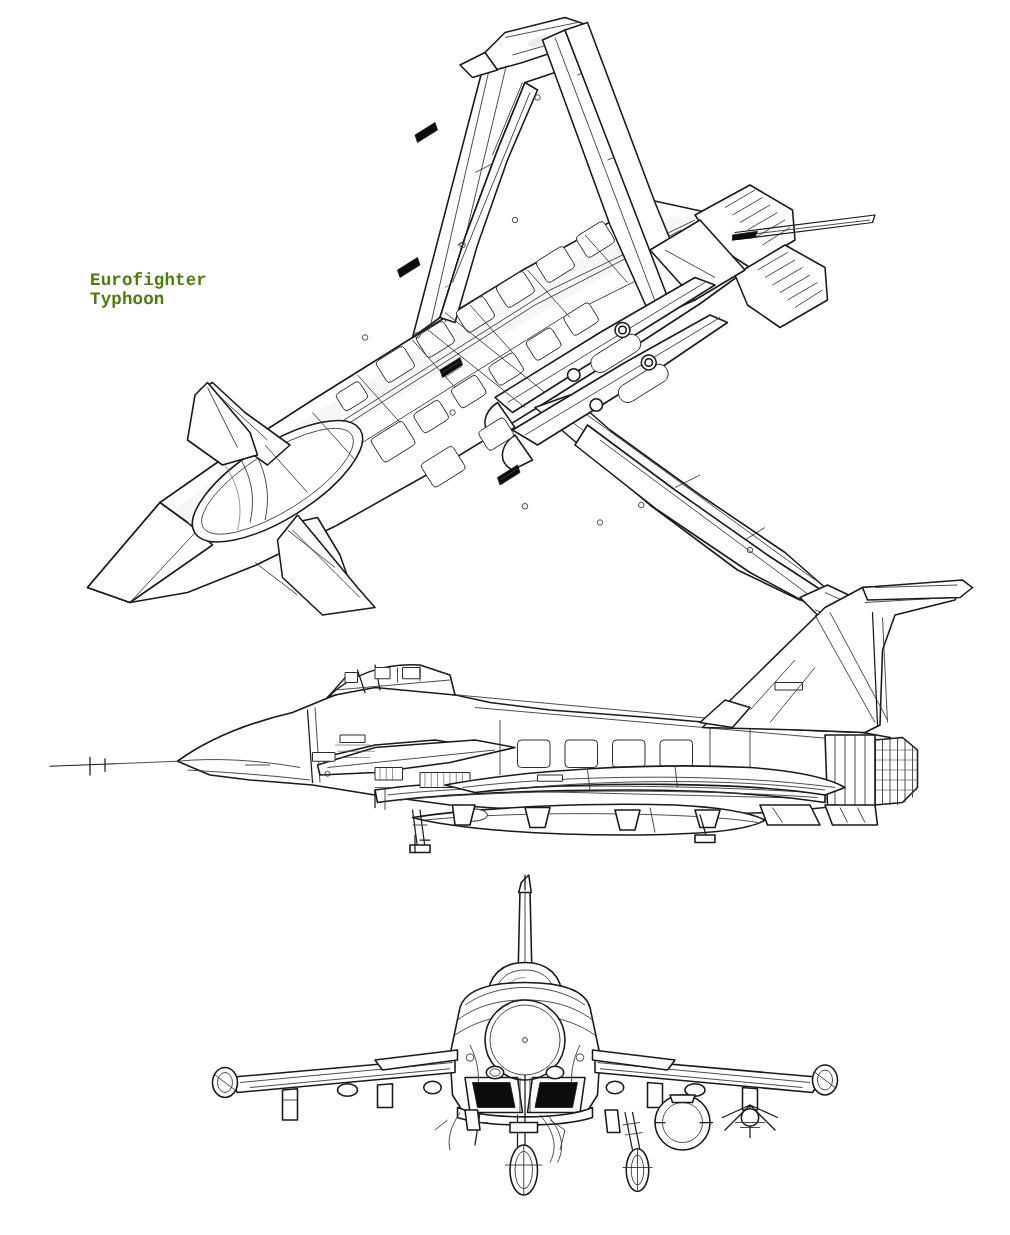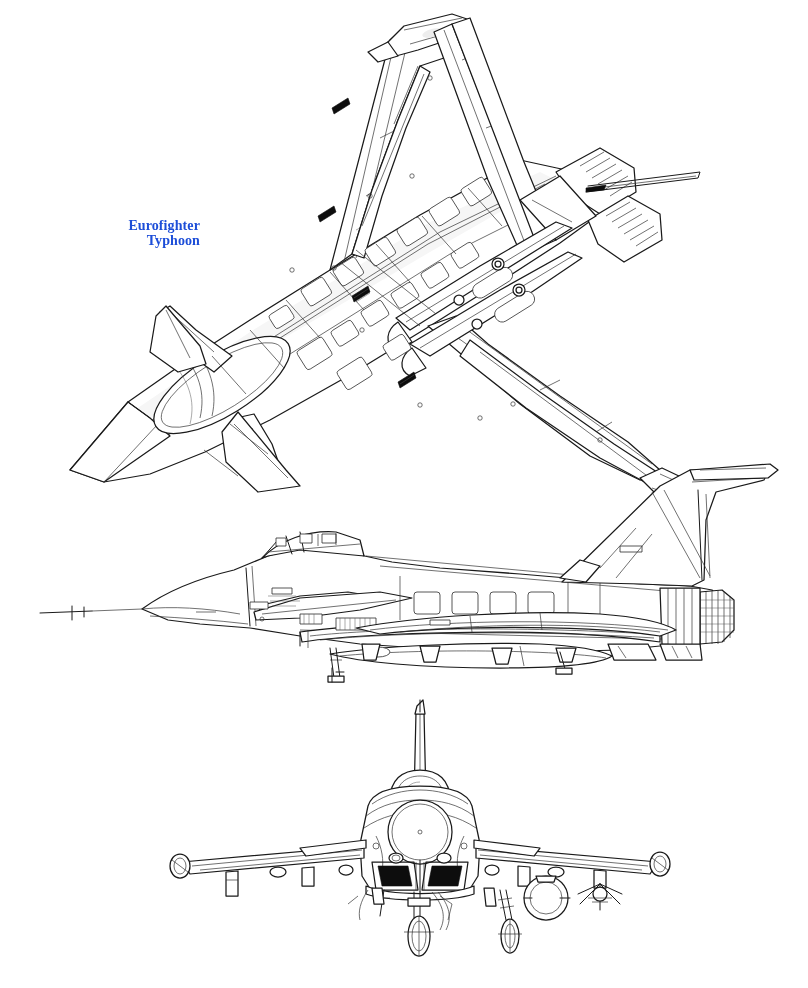--- a/index.html
+++ b/index.html
@@ -72,26 +72,26 @@
   .shade2 {
     fill: #f6f6f6;
     stroke: none;
   }
   
   #caption {
     position: absolute;
     left: 72px;
     top: 218px;
     width: 128px;
-    text-align: right;
-    font-family: Liberation Serif, serif;
+    text-align: left;
+    font-family: Liberation Mono, monospace;
     font-size: 14px;
     font-weight: bold;
     line-height: 15px;
-    color: #1d4ed8;
+    color: #4d7c0f;
     letter-spacing: 0.1px;
     white-space: nowrap;
   }
   #caption .cap-line { display: block; }
 </style>
 </head>
 <body>
 
 <div id="page">
 

